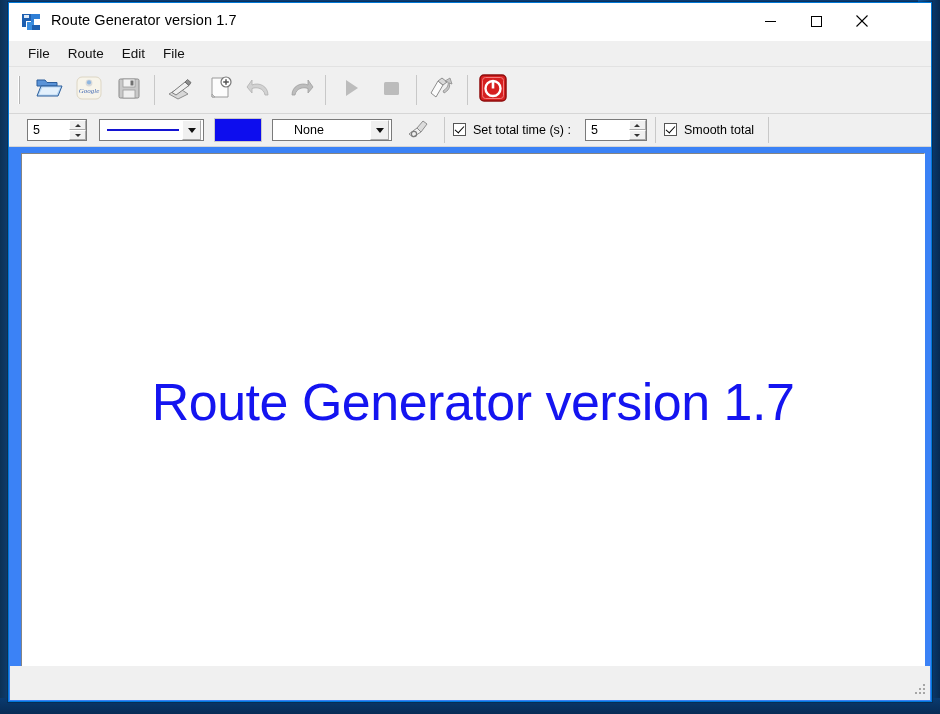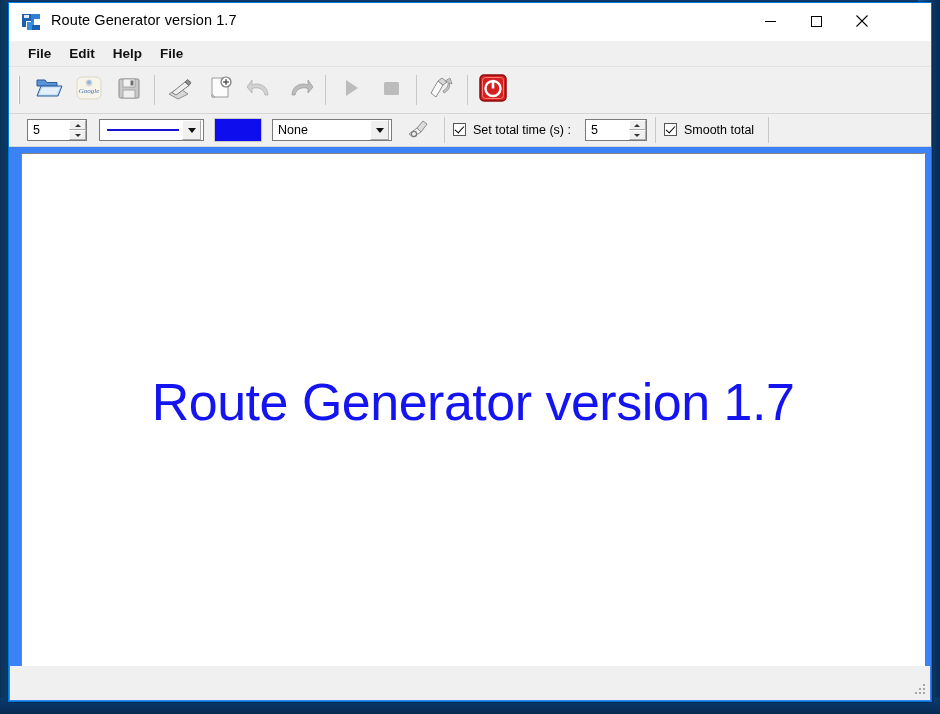--- a/index.html
+++ b/index.html
@@ -89,21 +89,20 @@
 
   
   #menubar {
     position: relative;
     height: 25px;
     background: #f0f0f0;
     border-bottom: 1px solid #e2e2e2;
     padding-left: 10px;
     display: flex;
     align-items: center;
-    font-weight: bold;
   }
   .menu-item {
     font-size: 13.5px;
     color: #111111;
     padding: 3px 9px 4px 9px;
     white-space: nowrap;
   }
 
   
   #toolbar1 {
@@ -242,21 +241,21 @@
     background: #1414d2;
   }
   #color-swatch {
     width: 48px;
     height: 24px;
     background: #0d0dee;
     margin-left: 10px;
     border: 1px solid #c9c9c9;
     box-sizing: border-box;
   }
-  #marker-combo { width: 120px; margin-left: 10px; }
+  #marker-combo { width: 120px; margin-left: 10px; padding-left: 16px; }
 
   .tb2-btn {
     width: 32px;
     height: 26px;
     margin-left: 10px;
     display: flex;
     align-items: center;
     justify-content: center;
     border: 1px solid #f0f0f0;
   }
@@ -377,22 +376,22 @@
     <div class="win-btn" id="btn-close">
       <svg width="12" height="12" viewBox="0 0 12 12">
         <line x1="0.5" y1="0.5" x2="11.5" y2="11.5" stroke="#000" stroke-width="1.1"></line>
         <line x1="11.5" y1="0.5" x2="0.5" y2="11.5" stroke="#000" stroke-width="1.1"></line>
       </svg>
     </div>
   </div>
 
   <div id="menubar">
     <div class="menu-item">File</div>
+    <div class="menu-item">Route</div>
     <div class="menu-item">Edit</div>
-    <div class="menu-item">Help</div>
     <div class="menu-item">File</div>
   </div>
 
   <div id="toolbar1">
     <div class="grip"></div>
 
     <div class="tb-btn">
       <span>
         <svg width="28" height="26" viewBox="0 0 28 26">
           <path d="M2 5 L10 5 L12 7.5 L22 7.5 L22 11 L2 11 Z" fill="#5a93d8" stroke="#2b5d9b" stroke-width="1"></path>

